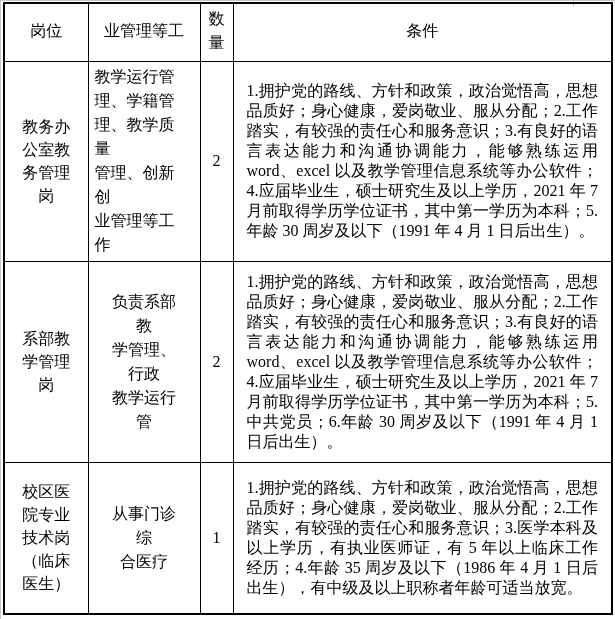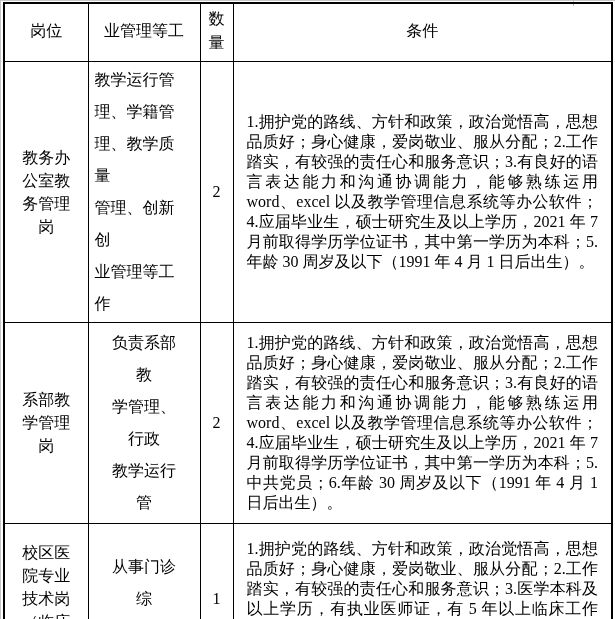--- a/index.html
+++ b/index.html
@@ -18,21 +18,21 @@
     border:2px solid #000;font-size:16px;
   }
   col.c-pos{width:84px;} col.c-duty{width:112px;} col.c-num{width:33px;} col.c-cond{width:379px;}
   th,td{border:1px solid #000;vertical-align:middle;padding:2px 5px;}
   thead tr{height:58px;font-family:Liberation Mono, monospace;}
   tbody tr.r0{height:200px;}
   tbody tr.r1{height:201px;}
   tbody tr.r2{height:152px;}
   th{font-weight:normal;text-align:center;line-height:24px;padding:2px 2px;}
   td.pos{text-align:center;white-space:pre-line;line-height:23px;padding:2px 4px;margin-left:12px;}
-  td.duties{text-align:center;white-space:pre-line;line-height:32px;padding:2px 17px;}
+  td.duties{text-align:center;white-space:pre-line;line-height:24px;padding:2px 17px;}
   tr.r0 td.duties{text-align:left;padding-left:6px;}
   td.count{text-align:center;}
   td.cond{text-align:justify;line-height:20px;padding:3px 13px;}
 </style>
 </head>
 <body>
 
 <div class="edge-top"></div>
 <div class="edge-left"></div>
 <div class="tick"></div>

